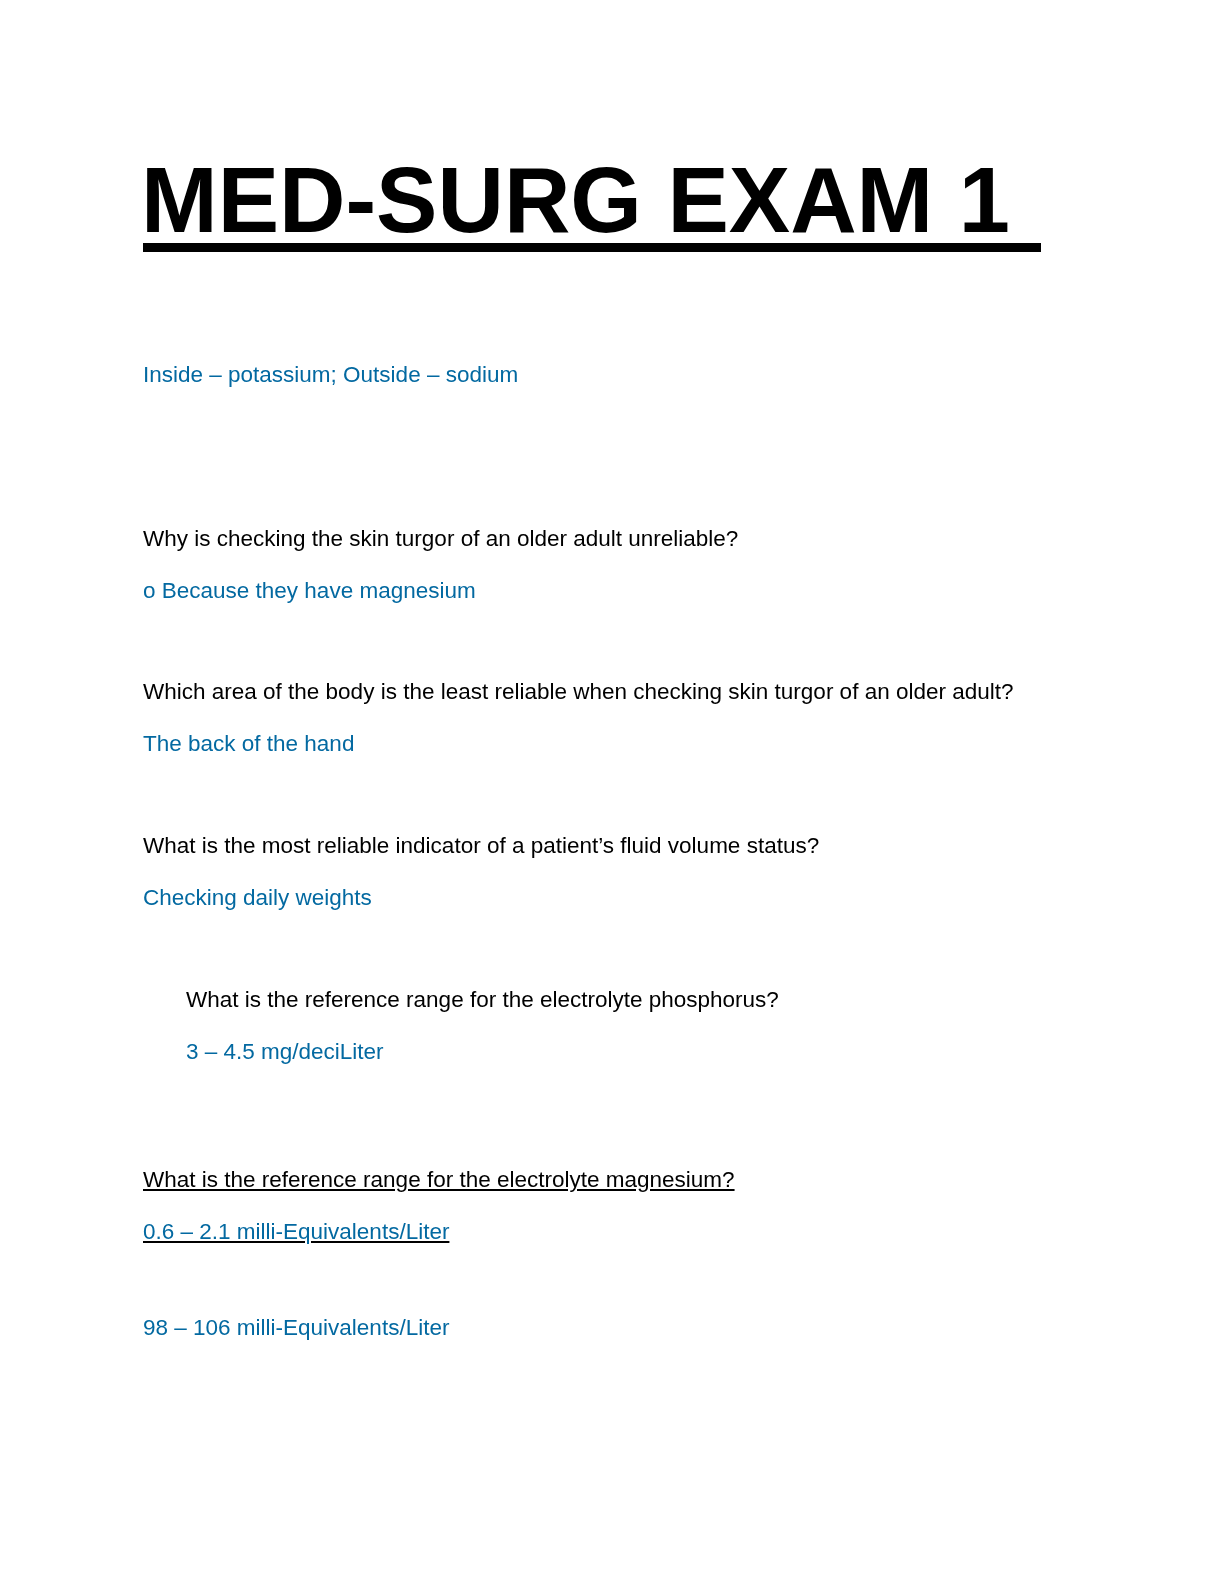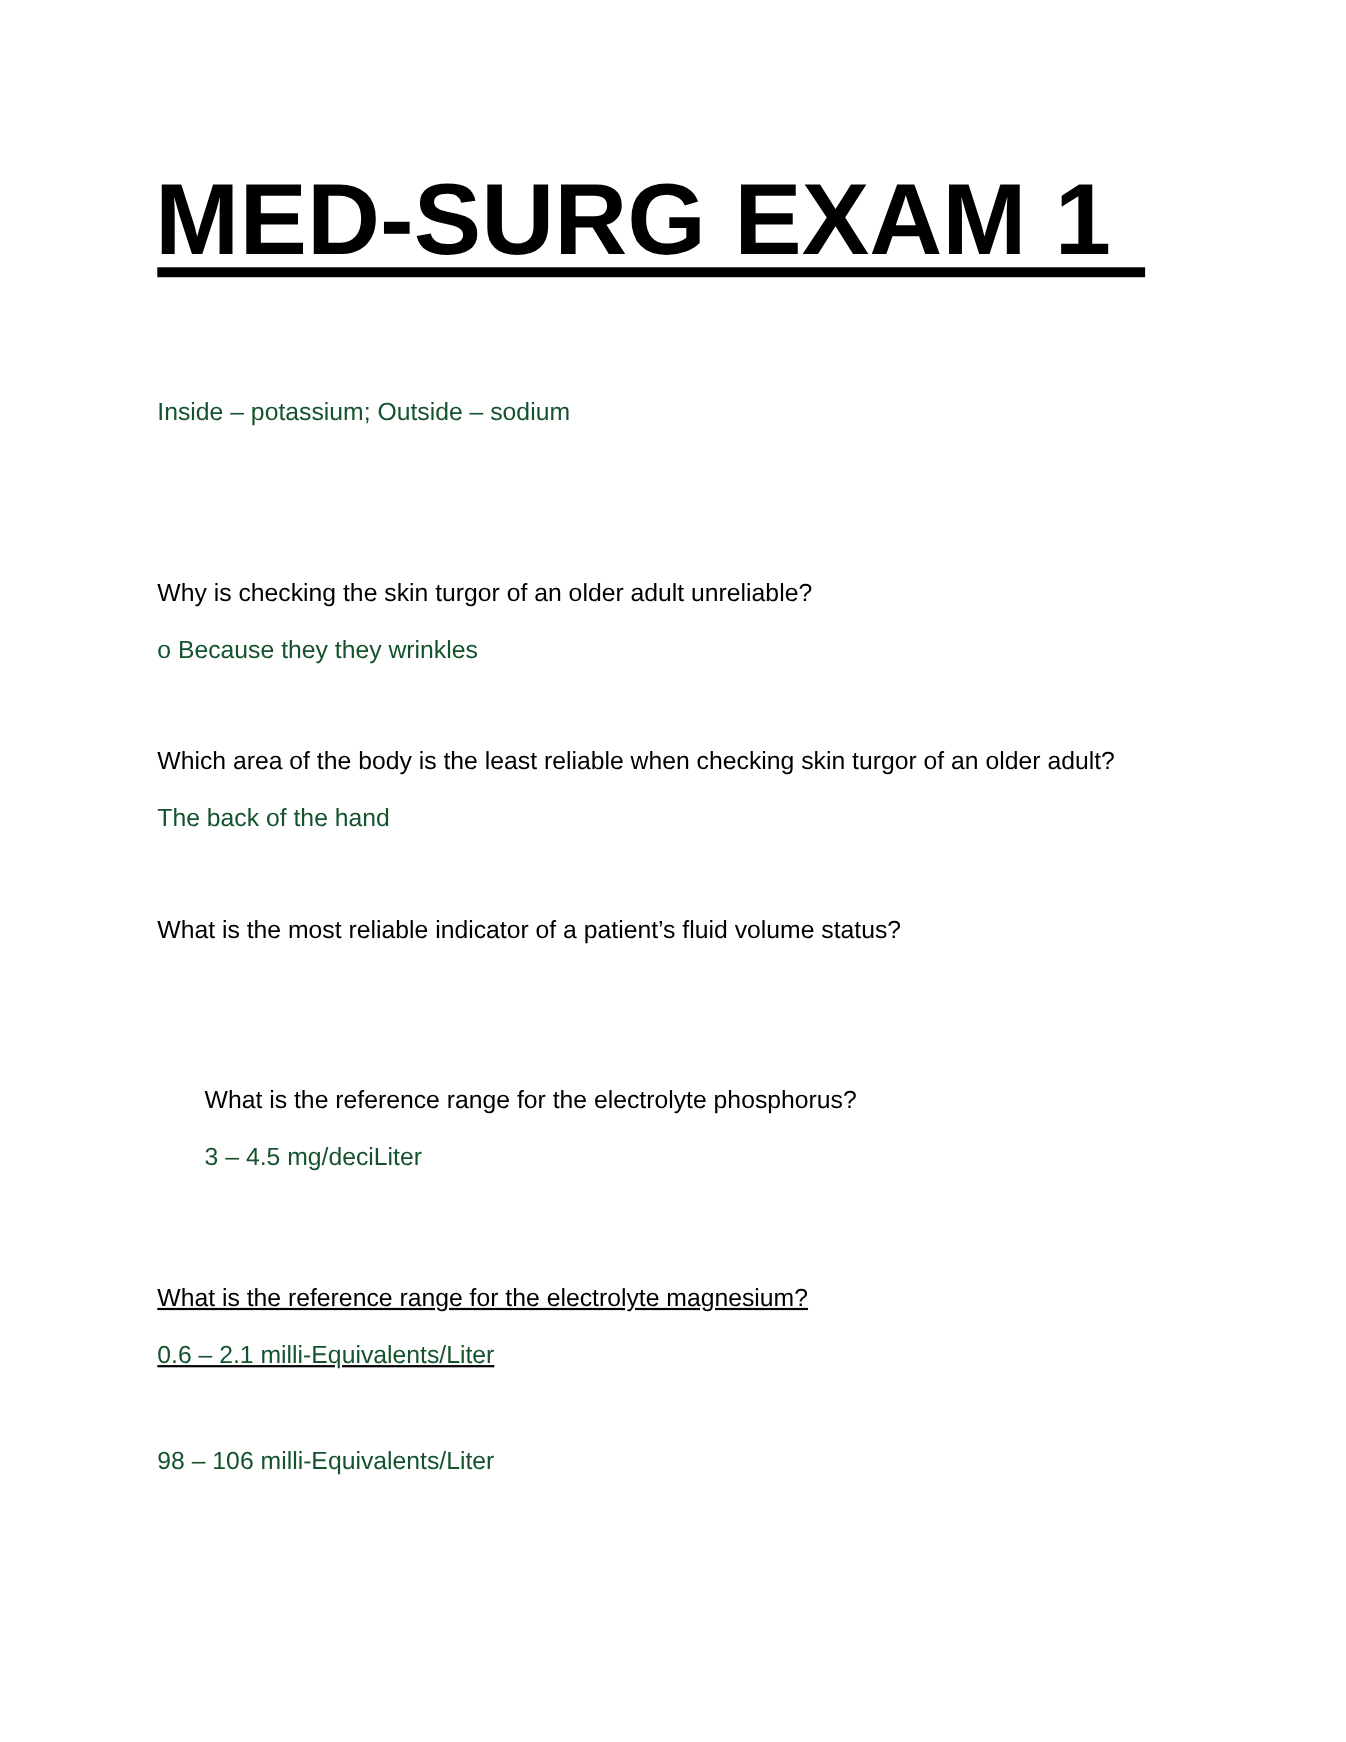--- a/index.html
+++ b/index.html
@@ -13,46 +13,47 @@
       transform: scaleX(1.0); transform-origin: left top;
     }
     .title-underline {
       position: absolute; left: 143px; top: 243px; width: 898px; height: 9px; background: #000;
     }
     .qa { position: absolute; left: 143px; width: 940px; }
     .question {
       font-size: 22.5px; line-height: 31px; color: #000; margin: 0;
     }
     .answer {
-      font-size: 22.5px; line-height: 31px; color: #14532d; margin: 21px 0 0 0;
+      font-size: 22.5px; line-height: 31px; color: #0369a1; margin: 21px 0 0 0;
     }
   </style>
 </head>
 <body>
 
 <div class="page">
   <div class="title">MED-SURG EXAM 1</div>
   <div class="title-underline"></div>
 
   <div class="qa" style="top:338px;">
     <p class="answer">Inside – potassium; Outside – sodium</p>
   </div>
 
   <div class="qa" style="top:523px;">
     <p class="question">Why is checking the skin turgor of an older adult unreliable?</p>
-    <p class="answer">o Because they they wrinkles</p>
+    <p class="answer">o Because they have magnesium</p>
   </div>
 
   <div class="qa" style="top:676px;">
     <p class="question" style="white-space:nowrap;">Which area of the body is the least reliable when checking skin turgor of an older adult?</p>
     <p class="answer">The back of the hand</p>
   </div>
 
   <div class="qa" style="top:830px;">
     <p class="question">What is the most reliable indicator of a patient’s fluid volume status?</p>
+    <p class="answer">Checking daily weights</p>
   </div>
 
   <div class="qa" style="top:984px;margin-left:43px;">
     <p class="question">What is the reference range for the electrolyte phosphorus?</p>
     <p class="answer">3 – 4.5 mg/deciLiter</p>
   </div>
 
   <div class="qa" style="top:1164px;text-decoration:underline;">
     <p class="question">What is the reference range for the electrolyte magnesium?</p>
     <p class="answer">0.6 – 2.1 milli-Equivalents/Liter</p>

